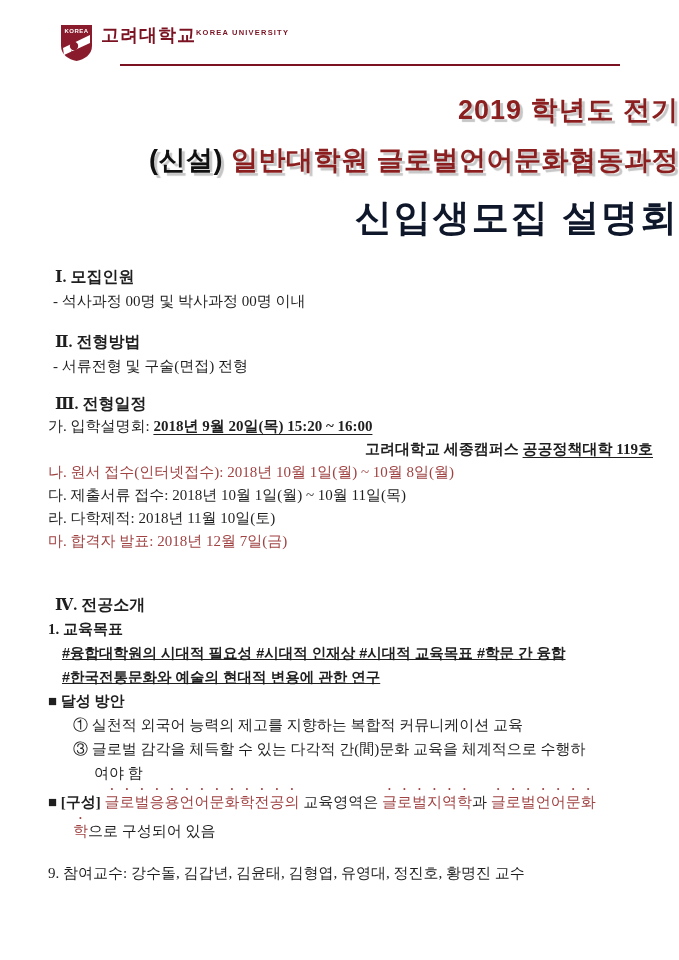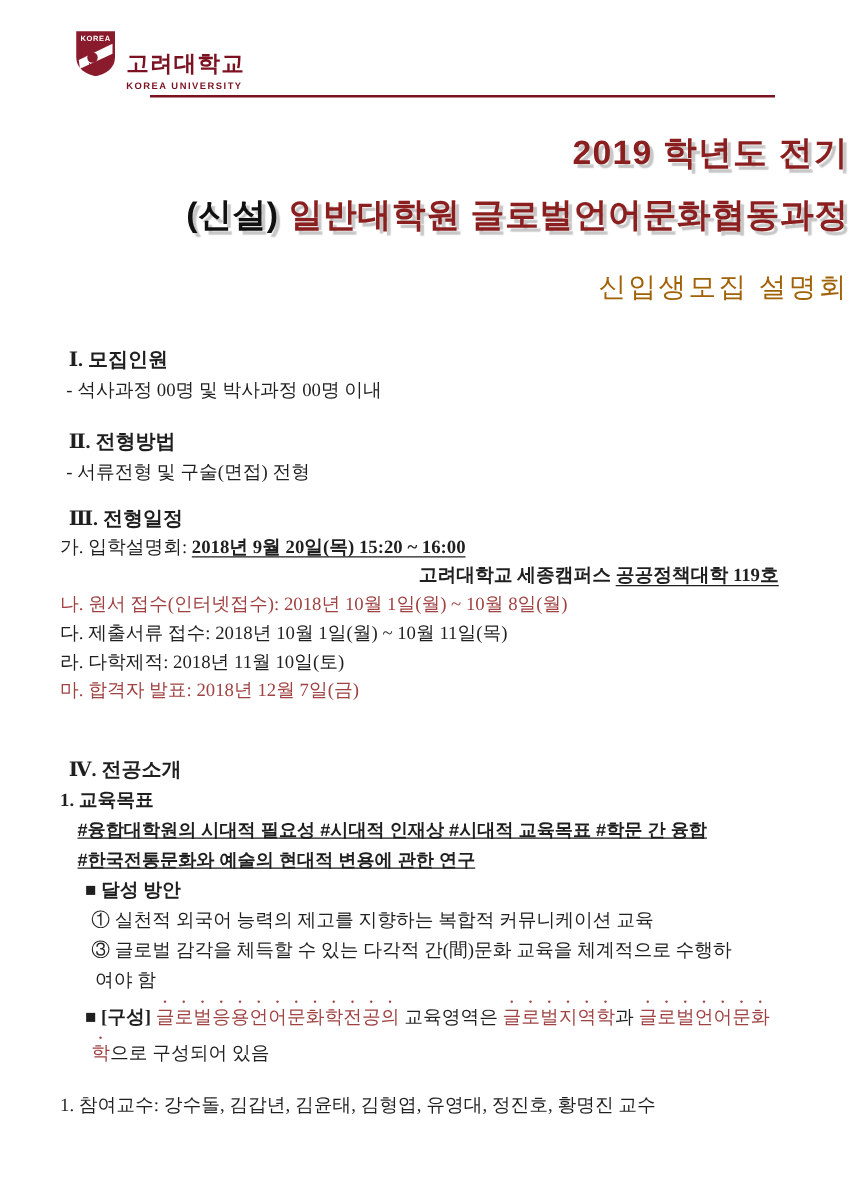--- a/index.html
+++ b/index.html
@@ -15,21 +15,21 @@
   .page{
     width:679px;height:960px;background:#ffffff;overflow:hidden;
     font-family:"Liberation Serif","DejaVu Serif",serif;
     color:var(--body-black);
     position:relative;
   }
   
   .header{padding:24px 0 0 60px;}
   .logo-row{display:flex;align-items:flex-start;gap:8px;}
   .crest{width:33px;height:37px;display:block;}
-  .logo-text{display:flex;flex-direction:column;margin-top:18px;}
+  .logo-text{display:flex;flex-direction:row;margin-top:2px;}
   .uni-ko{
     font-family:"Liberation Sans","DejaVu Sans",sans-serif;
     font-size:18px;font-weight:bold;color:var(--rule-red);letter-spacing:1px;line-height:1.1;
   }
   .uni-en{
     font-family:"Liberation Sans","DejaVu Sans",sans-serif;
     font-size:7.5px;font-weight:bold;color:var(--rule-red);letter-spacing:1.2px;margin-top:2px;
   }
   .header-rule{margin:3px 59px 0 60px;border-top:2px solid var(--rule-red);}
   
@@ -37,40 +37,40 @@
   .title1{
     margin-top:26px;font-size:27px;font-weight:900;color:var(--title-red);
     text-shadow:3px 3px 1px var(--title-shadow);line-height:36px;letter-spacing:1px;
   }
   .title2{
     margin-top:14px;font-size:27px;font-weight:900;line-height:36px;letter-spacing:0.5px;
   }
   .title2 .prefix{color:#111;text-shadow:3px 3px 1px var(--title-shadow);}
   .title2 .main{color:var(--title-red);text-shadow:3px 3px 1px var(--title-shadow);}
   .title3{
-    margin-top:20px;font-size:22px;font-weight:400;color:#a16207;line-height:40px;letter-spacing:2px;
+    margin-top:20px;font-size:37px;font-weight:700;color:#0f172a;line-height:40px;letter-spacing:2px;
   }
   
-  .content{margin-top:26px;padding:0 56px 0 48px;font-size:15px;}
+  .content{margin-top:26px;padding:0 26px 0 48px;font-size:15px;}
   .sec-heading{font-weight:bold;font-size:16px;line-height:25px;margin-left:7px;}
   .sec1 .body-line,.sec2 .body-line{line-height:25px;margin-left:5px;}
   .sec2 .sec-heading{margin-top:15px;}
   .sec3 .sec-heading{margin-top:13px;line-height:23px;}
   .sec3 .sched{line-height:23px;}
   .sched.red{color:var(--body-red);}
   .u-bold{font-weight:bold;text-decoration:underline;text-underline-offset:3px;text-decoration-thickness:1px;}
   .bold{font-weight:bold;}
   .loc-line{padding-left:122px;text-align:right;}
   .sec4 .sec-heading{margin-top:40px;line-height:24px;}
   .sec4 .line{line-height:24px;}
   .ml16{}
   .ml14{margin-left:14px;}
-  .ml12{margin-left:20px;}
+  .ml12{margin-left:0;}
   .ml25{margin-left:25px;}
-  .ml38{margin-left:28px;}
+  .ml38{margin-left:46px;}
   .goal-heading{font-weight:bold;}
   .hashtags{
     font-family:"Liberation Sans","DejaVu Sans",sans-serif;
     font-weight:600;font-size:14.5px;text-decoration:underline;
   }
   .plan-heading{font-weight:bold;}
   .red-em{
     color:var(--body-red);
     -webkit-text-emphasis:filled dot var(--body-red);
     text-emphasis:filled dot var(--body-red);
@@ -134,17 +134,17 @@
       <div class="sec-heading">Ⅳ. 전공소개</div>
       <div class="line ml16 goal-heading">1. 교육목표</div>
       <div class="line ml14 hashtags">#융합대학원의 시대적 필요성 #시대적 인재상 #시대적 교육목표 #학문 간 융합</div>
       <div class="line ml14 hashtags">#한국전통문화와 예술의 현대적 변용에 관한 연구</div>
       <div class="line ml12 plan-heading">■ 달성 방안</div>
       <div class="line ml25">① 실천적 외국어 능력의 제고를 지향하는 복합적 커뮤니케이션 교육</div>
       <div class="line ml25">③ 글로벌 감각을 체득할 수 있는 다각적 간(間)문화 교육을 체계적으로 수행하</div>
       <div class="line ml38">여야 함</div>
       <div class="line ml12"><span class="comp-label">■ [구성] </span><span class="red-em">글로벌응용언어문화학전공의</span><span> 교육영역은 </span><span class="red-em">글로벌지역학</span><span>과 </span><span class="red-em">글로벌언어문화</span></div>
       <div class="line ml25"><span class="red-em">학</span><span>으로 구성되어 있음</span></div>
-      <div class="line ml16 prof-line">1. 참여교수: 강수돌, 김갑년, 김윤태, 김형엽, 유영대, 정진호, 황명진 교수</div>
+      <div class="line ml16 prof-line">9. 참여교수: 강수돌, 김갑년, 김윤태, 김형엽, 유영대, 정진호, 황명진 교수</div>
     </div>
 
   </div>
 </div>
 
 </body></html>

